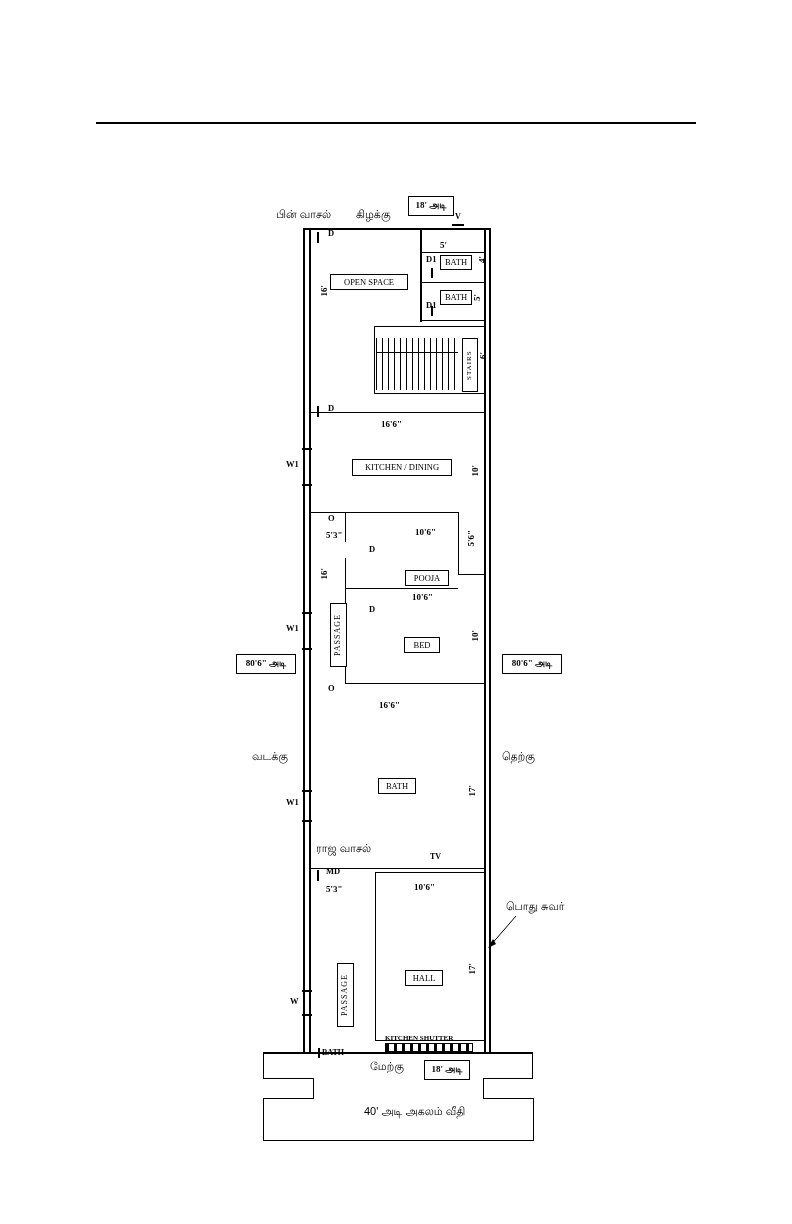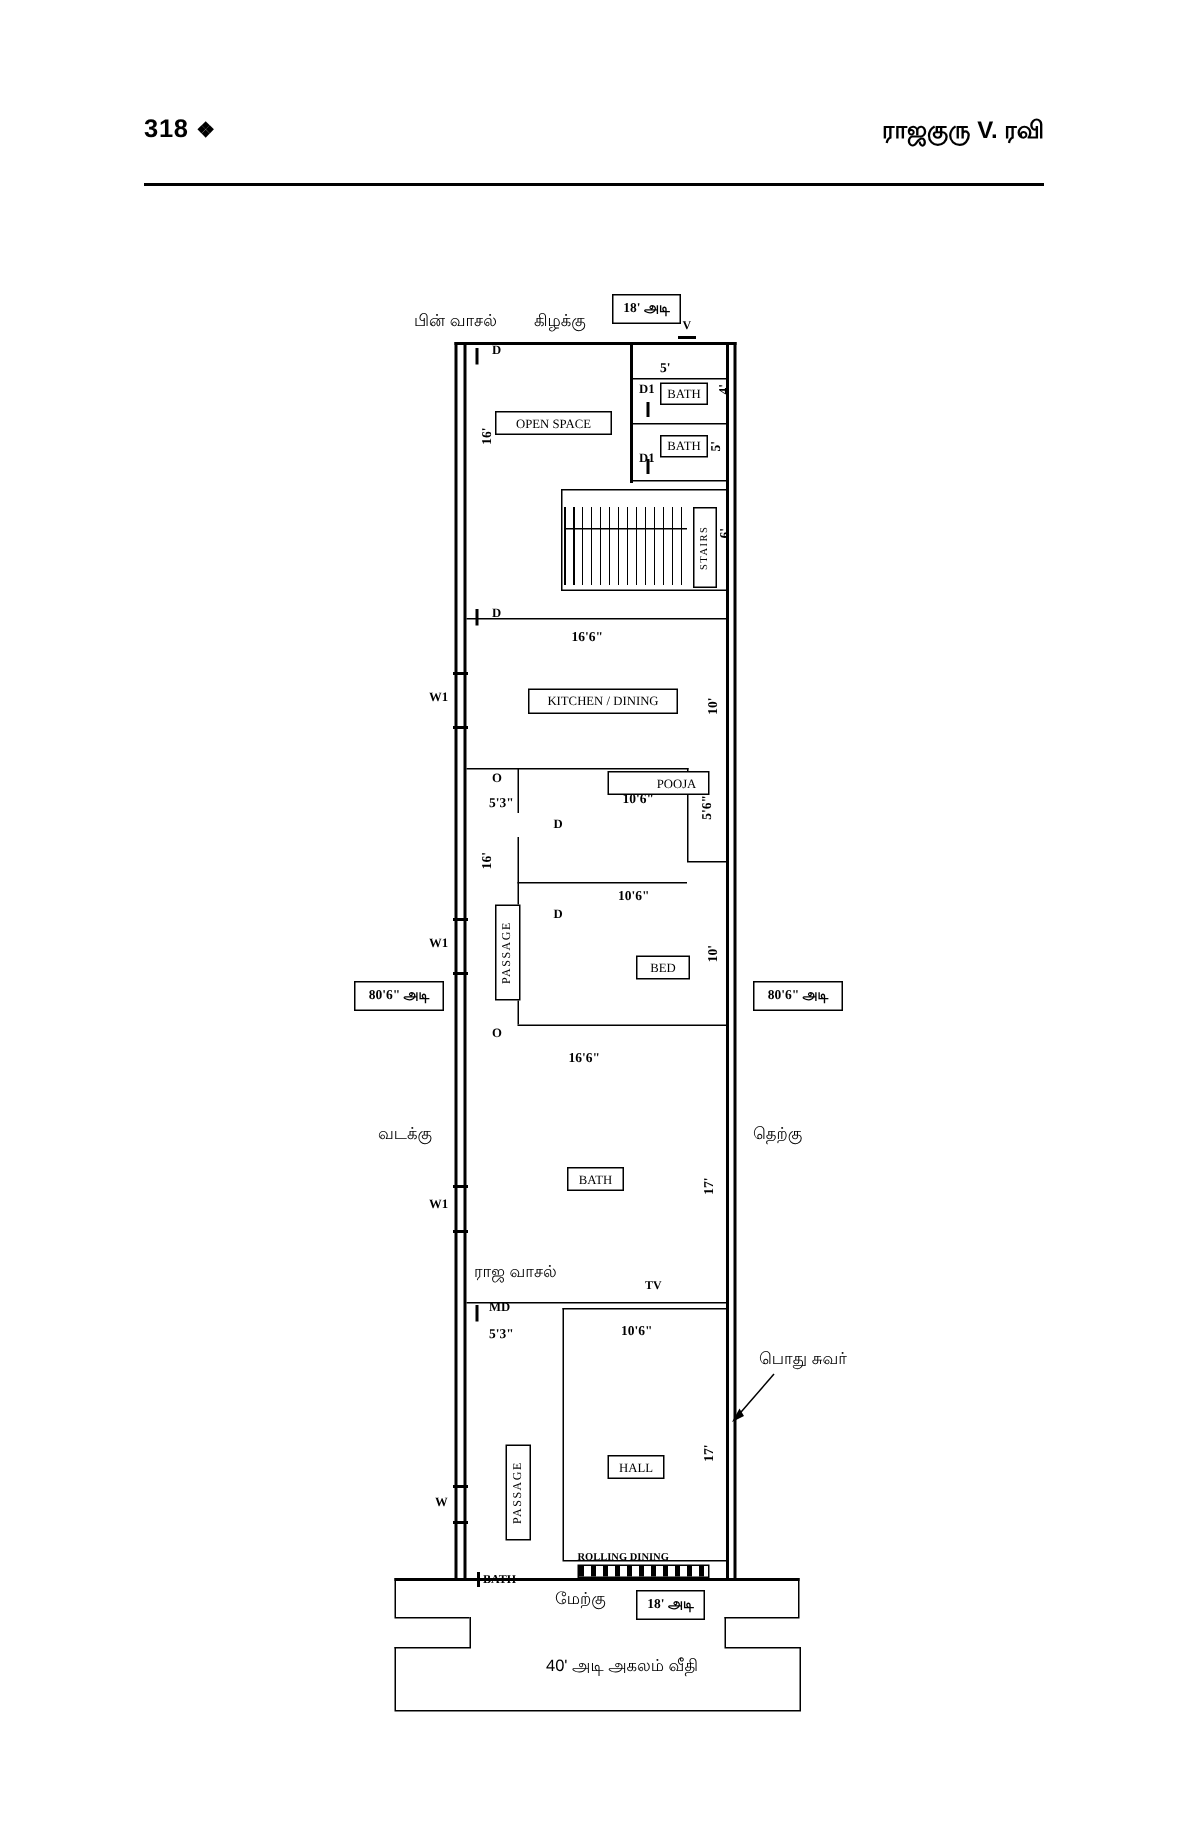--- a/index.html
+++ b/index.html
@@ -28,26 +28,20 @@
         writing-mode:vertical-rl;transform:rotate(180deg);white-space:nowrap;}
   .wall-lbl{position:absolute;font-size:8.5px;font-weight:bold;font-family:"Liberation Serif",serif;}
   .shutter{position:absolute;border:1px solid #000;background:
       repeating-linear-gradient(90deg,#000 0 3px,#fff 3px 8px);}
 </style>
 </head>
 <body>
 
 <div class="page">
 
-  <div class="hdr">
-    <div class="hdr-left">
-      <span>318</span><span class="hdr-diamond">❖</span>
-    </div>
-    <div class="hdr-right">ராஜகுரு V. ரவி</div>
-  </div>
   <div class="hdr-rule"></div>
 
 
   <div>
 
     <div class="ln" style="left:303px;top:228px;width:2px;height:826px;"></div>
     <div class="ln" style="left:309px;top:228px;width:2px;height:826px;"></div>
 
     <div class="ln" style="left:484px;top:228px;width:2px;height:826px;"></div>
     <div class="ln" style="left:489px;top:228px;width:2px;height:826px;"></div>
@@ -77,38 +71,38 @@
 
     <div class="ln" style="left:311px;top:412px;width:175px;height:1px;"></div>
     <div class="ln" style="left:311px;top:512px;width:148px;height:1px;"></div>
     <div class="ln" style="left:458px;top:512px;width:1px;height:62px;"></div>
     <div class="ln" style="left:458px;top:574px;width:28px;height:1px;"></div>
     <div class="box" style="left:352px;top:459px;width:98px;height:15px;">KITCHEN / DINING</div>
 
     <div class="ln" style="left:345px;top:512px;width:1px;height:30px;"></div>
     <div class="ln" style="left:345px;top:558px;width:1px;height:30px;"></div>
     <div class="ln" style="left:345px;top:588px;width:113px;height:1px;"></div>
-    <div class="box" style="left:405px;top:514px;width:42px;height:14px;padding-left:24px;">POOJA</div>
+    <div class="box" style="left:405px;top:570px;width:42px;height:14px;">POOJA</div>
 
     <div class="ln" style="left:345px;top:588px;width:1px;height:95px;"></div>
     <div class="box vert" style="left:330px;top:603px;width:15px;height:62px;font-size:8px;letter-spacing:1px;">PASSAGE</div>
 
     <div class="ln" style="left:345px;top:683px;width:141px;height:1px;"></div>
-    <div class="box" style="left:424px;top:637px;width:34px;height:14px;">BED</div>
+    <div class="box" style="left:404px;top:637px;width:34px;height:14px;">BED</div>
 
     <div class="ln" style="left:311px;top:868px;width:175px;height:1px;"></div>
     <div class="box" style="left:378px;top:778px;width:36px;height:14px;">BATH</div>
     <div class="lbl-s" style="left:430px;top:852px;font-weight:bold;">TV</div>
 
     <div class="ln" style="left:375px;top:872px;width:1px;height:168px;"></div>
     <div class="ln" style="left:375px;top:872px;width:111px;height:1px;"></div>
     <div class="ln" style="left:375px;top:1040px;width:111px;height:1px;"></div>
     <div class="box vert" style="left:337px;top:963px;width:15px;height:62px;font-size:8px;letter-spacing:1px;">PASSAGE</div>
     <div class="box" style="left:405px;top:970px;width:36px;height:14px;">HALL</div>
-    <div class="lbl-s" style="left:385px;top:1034px;font-weight:bold;font-size:7px;">ROLLING DINING</div>
+    <div class="lbl-s" style="left:385px;top:1034px;font-weight:bold;font-size:7px;">KITCHEN SHUTTER</div>
     <div class="shutter" style="left:385px;top:1043px;width:86px;height:7px;"></div>
 
     <div class="ln" style="left:263px;top:1052px;width:270px;height:2px;"></div>
     <div class="ln" style="left:263px;top:1052px;width:1px;height:26px;"></div>
     <div class="ln" style="left:532px;top:1052px;width:1px;height:26px;"></div>
     <div class="ln" style="left:263px;top:1078px;width:50px;height:1px;"></div>
     <div class="ln" style="left:483px;top:1078px;width:50px;height:1px;"></div>
     <div class="ln" style="left:313px;top:1078px;width:1px;height:20px;"></div>
     <div class="ln" style="left:483px;top:1078px;width:1px;height:20px;"></div>
     <div class="ln" style="left:263px;top:1098px;width:51px;height:1px;"></div>

